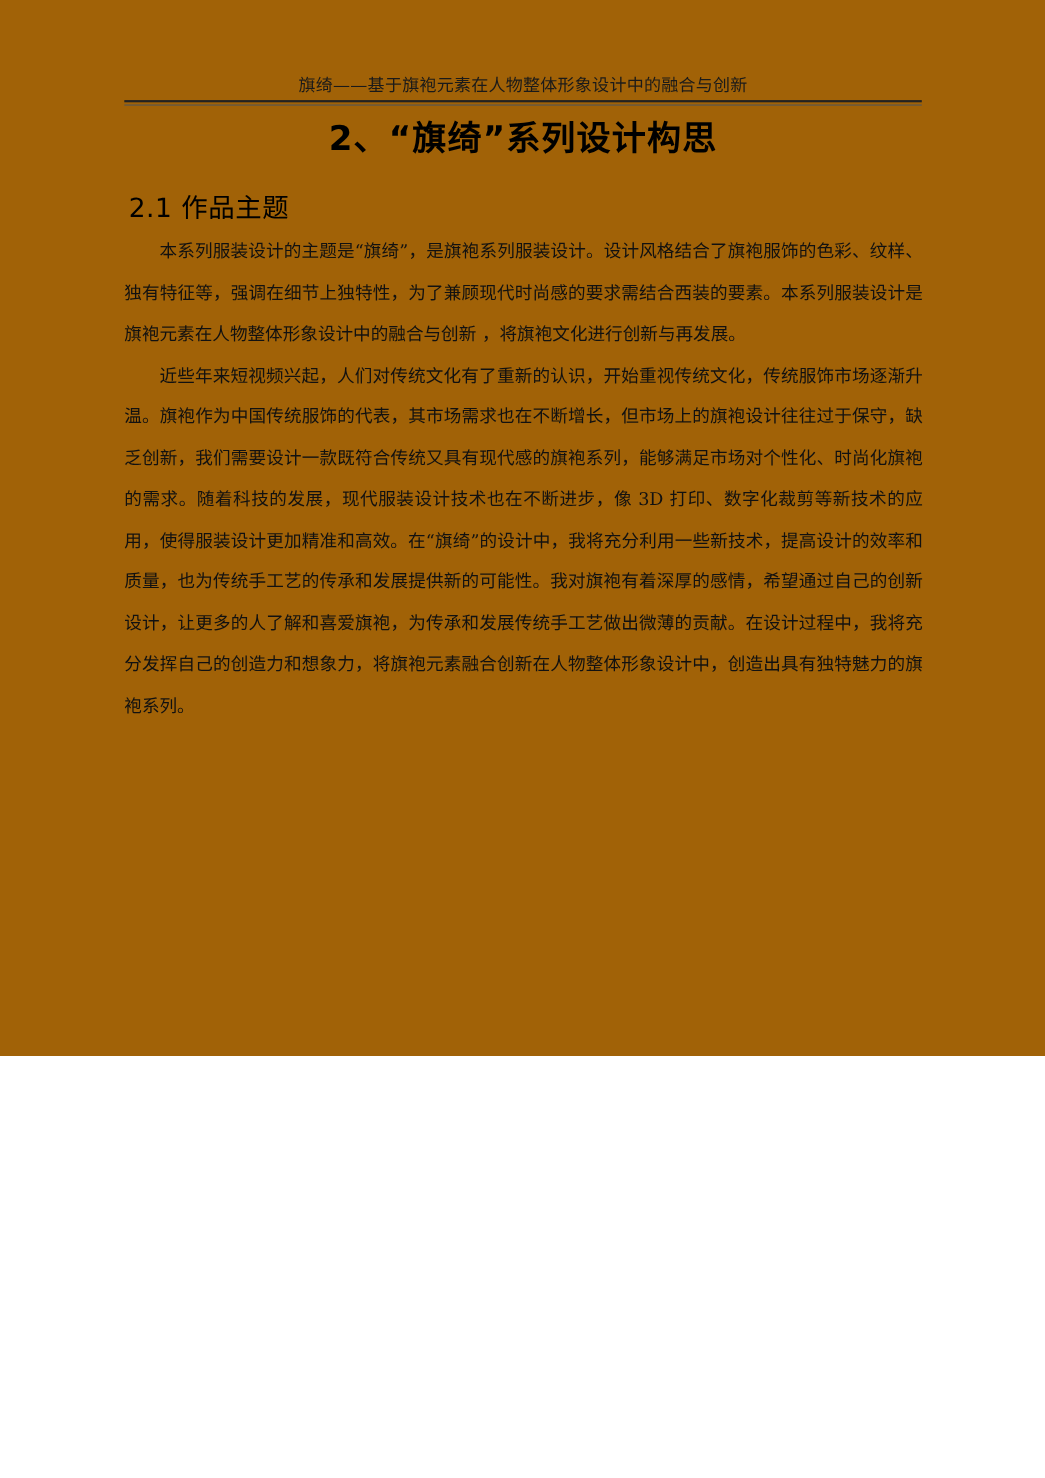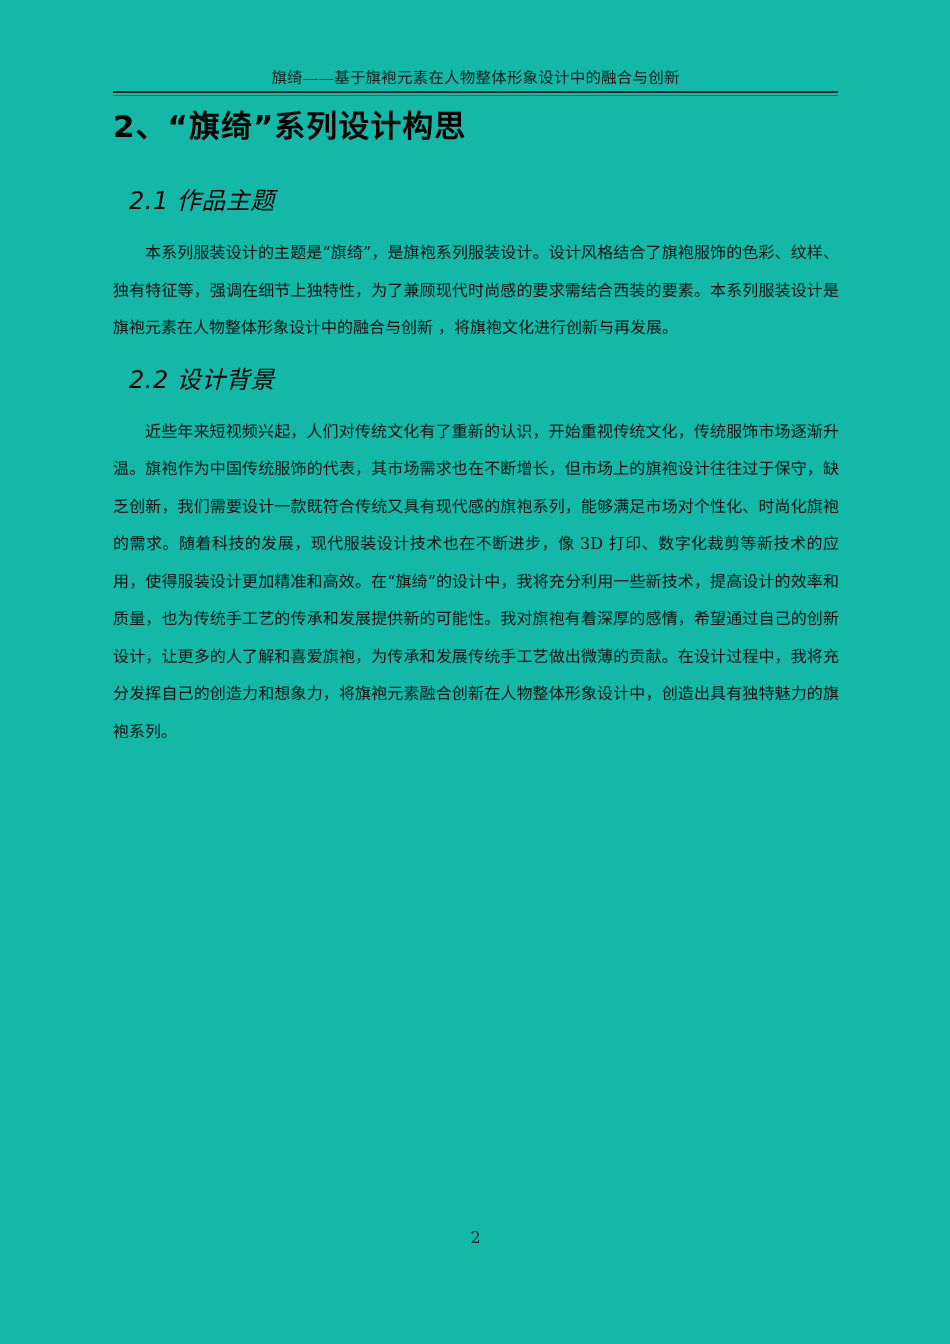--- a/index.html
+++ b/index.html
@@ -8,23 +8,23 @@
     padding: 0;
     background: #ffffff;
   }
   body {
     font-family: "DejaVu Serif", "Liberation Serif", serif;
     color: #000000;
   }
   .page {
     position: relative;
     width: 950px;
-    height: 1344px;
+    height: 960px;
     margin: 0 auto;
-    background: #14b8a6;
+    background: #a16207;
     overflow: hidden;
     box-sizing: border-box;
   }
 
   
   .header {
     position: absolute;
     left: 113px;
     top: 68px;
     width: 725px;
@@ -45,45 +45,45 @@
     height: 2px;
     width: 725px;
   }
 
   
   .doc-title {
     position: absolute;
     left: 113px;
     top: 104px;
     width: 725px;
+    text-align: center;
     font-family: "DejaVu Sans", "Liberation Sans", sans-serif;
     font-weight: bold;
     font-size: 31px;
     line-height: 44px;
     letter-spacing: 1px;
     color: #000000;
   }
 
   
   .content {
     position: absolute;
     left: 113px;
     top: 168px;
     width: 726px;
   }
 
   h2.section-heading {
-    margin: 16px;
+    margin: 4px;
     font-family: "DejaVu Sans", "Liberation Sans", sans-serif;
     font-weight: normal;
     font-size: 24px;
     line-height: 34px;
     letter-spacing: 0.5px;
     color: #000000;
-    font-style: italic;
   }
   .sec-1-heading { margin: 0 0 16px 0; }
   .sec-2-heading { margin: 30px 0 18px 0; }
 
   p.body-par {
     margin: 0 0 0 0;
     font-family: "DejaVu Serif", "Liberation Serif", serif;
     font-size: 16px;
     line-height: 37.5px;
     text-align: justify;
@@ -121,21 +121,20 @@
 
   <div class="doc-title">2、“旗绮”系列设计构思</div>
 
   <div class="content">
 
     <h2 class="section-heading sec-1-heading">2.1  作品主题</h2>
 
     <p class="body-par">本系列服装设计的主题是“旗绮”，是旗袍系列服装设计。设计风格结合了旗袍服饰的色彩、纹样、独有特征等，强调在细节上独特性，为了兼顾现代时尚感的要求需结合西装的要素。本系列服装设计是旗袍元素在人物整体形象设计中的融合与创新 ，将旗袍文化进行创新与再发展。</p>
 
 
-    <h2 class="section-heading sec-2-heading">2.2 设计背景</h2>
 
 
     <p class="body-par">近些年来短视频兴起，人们对传统文化有了重新的认识，开始重视传统文化，传统服饰市场逐渐升温。旗袍作为中国传统服饰的代表，其市场需求也在不断增长，但市场上的旗袍设计往往过于保守，缺乏创新，我们需要设计一款既符合传统又具有现代感的旗袍系列，能够满足市场对个性化、时尚化旗袍的需求。随着科技的发展，现代服装设计技术也在不断进步，像 3D 打印、数字化裁剪等新技术的应用，使得服装设计更加精准和高效。在“旗绮”的设计中，我将充分利用一些新技术，提高设计的效率和质量，也为传统手工艺的传承和发展提供新的可能性。我对旗袍有着深厚的感情，希望通过自己的创新设计，让更多的人了解和喜爱旗袍，为传承和发展传统手工艺做出微薄的贡献。在设计过程中，我将充分发挥自己的创造力和想象力，将旗袍元素融合创新在人物整体形象设计中，创造出具有独特魅力的旗袍系列。</p>
 
   </div>
 
   <div class="footer">
     <span class="page-number">2</span>
   </div>
 

